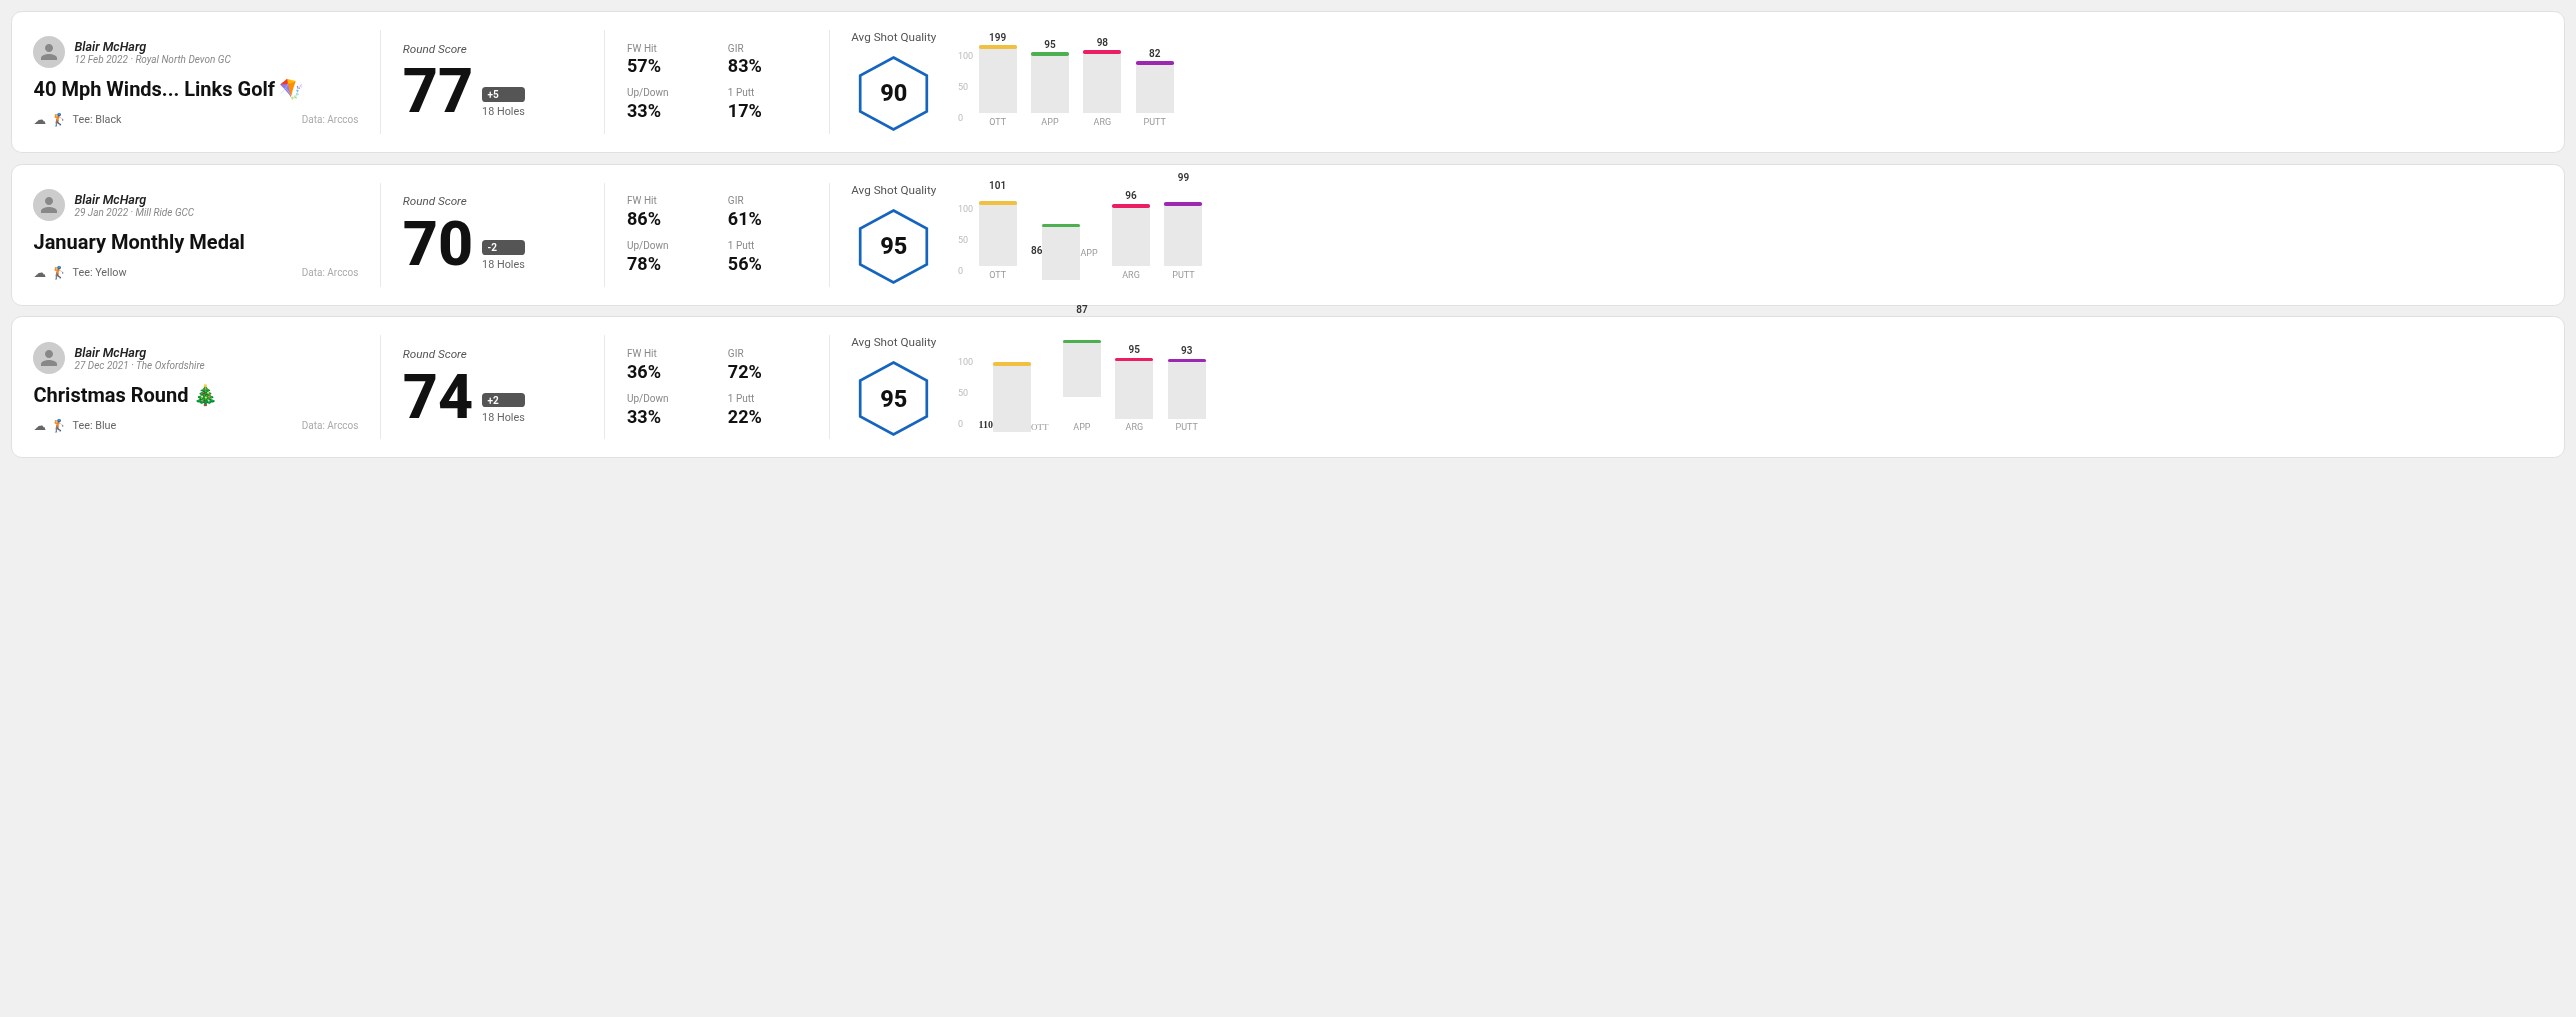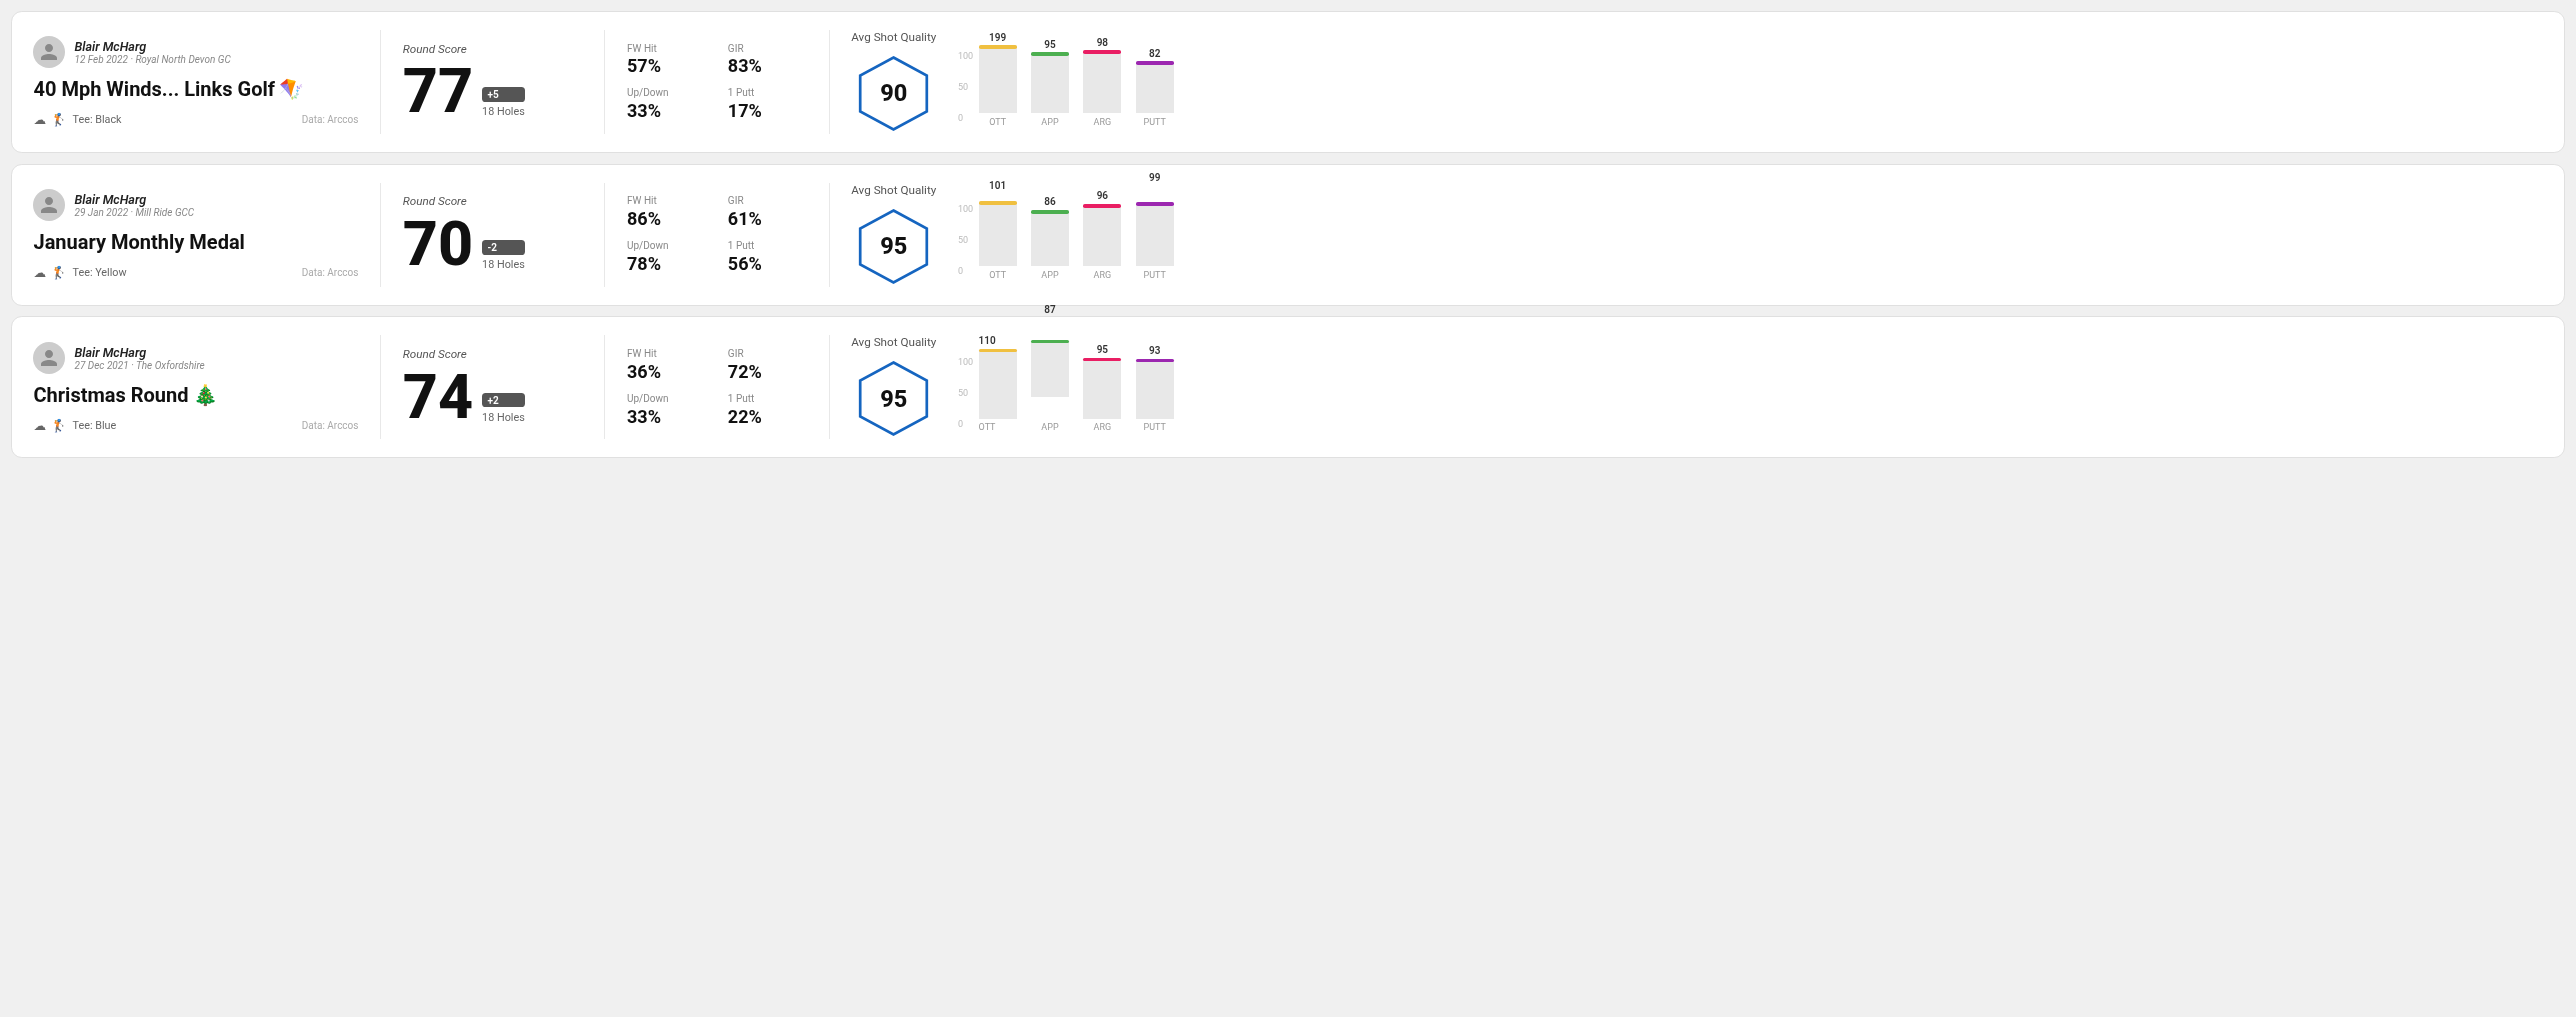--- a/index.html
+++ b/index.html
@@ -372,21 +372,21 @@
       <div style="display:flex; gap:14.4px; align-items:flex-end; height:90px;">
 
           <div style="display:flex;flex-direction:column;align-items:center;">
             <span style="font-size:10px;font-weight:600;color:#333;margin-bottom:10px;">101</span>
             <div style="width:38px;height:65px;background:#e8e8e8;border-radius:2.7px 2.7px 0 0;position:relative;">
               <div style="position:absolute;top:0;left:0;right:0;height:3.6px;background:#f0c040;border-radius:1.8px;"></div>
             </div>
             <span style="font-size:9px;color:#999;margin-top:3.6px;">OTT</span>
           </div>
 
-          <div style="display:flex;flex-direction:column;align-items:center;">
+          <div style="display:flex;flex-direction:row;align-items:center;">
             <span style="font-size:10px;font-weight:600;color:#333;margin-bottom:2.7px;">86</span>
             <div style="width:38px;height:56px;background:#e8e8e8;border-radius:2.7px 2.7px 0 0;position:relative;">
               <div style="position:absolute;top:0;left:0;right:0;height:3.6px;background:#4caf50;border-radius:1.8px;"></div>
             </div>
             <span style="font-size:9px;color:#999;margin-top:3.6px;">APP</span>
           </div>
 
           <div style="display:flex;flex-direction:column;align-items:center;">
             <span style="font-size:10px;font-weight:600;color:#333;margin-bottom:2.7px;">96</span>
             <div style="width:38px;height:62px;background:#e8e8e8;border-radius:2.7px 2.7px 0 0;position:relative;">
@@ -475,21 +475,21 @@
         </div>
         <div class="chart-section">
     <div style="display:flex; align-items:flex-start;">
       <div style="display:flex; flex-direction:column; justify-content:space-between; height:72px; margin-right:5.4px; margin-top:14.4px;">
         <span style="font-size:9px;color:#bbb;">100</span>
         <span style="font-size:9px;color:#bbb;">50</span>
         <span style="font-size:9px;color:#bbb;">0</span>
       </div>
       <div style="display:flex; gap:14.4px; align-items:flex-end; height:90px;">
 
-          <div style="display:flex;flex-direction:column;align-items:flex-start;">
+          <div style="display:flex;align-items:flex-end;font-family:Liberation Serif, serif;">
             <span style="font-size:10px;font-weight:600;color:#333;margin-bottom:2.7px;">110</span>
             <div style="width:38px;height:70px;background:#e8e8e8;border-radius:2.7px 2.7px 0 0;position:relative;">
               <div style="position:absolute;top:0;left:0;right:0;height:3.6px;background:#f0c040;border-radius:1.8px;"></div>
             </div>
             <span style="font-size:9px;color:#999;margin-top:3.6px;">OTT</span>
           </div>
 
           <div style="display:flex;flex-direction:column;align-items:center;gap:22px;">
             <span style="font-size:10px;font-weight:600;color:#333;margin-bottom:2.7px;">87</span>
             <div style="width:38px;height:57px;background:#e8e8e8;border-radius:2.7px 2.7px 0 0;position:relative;">

